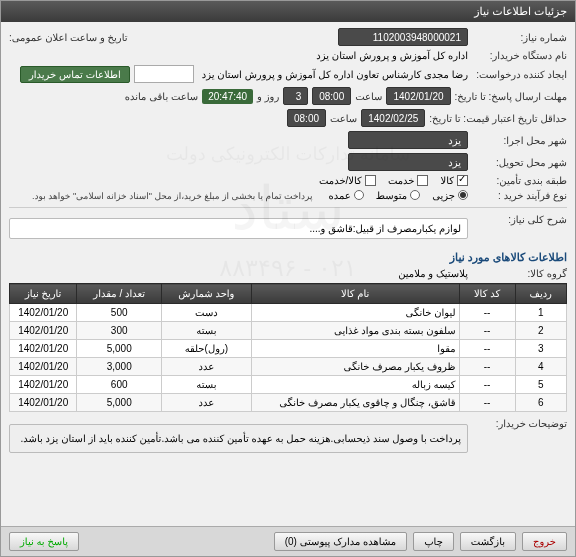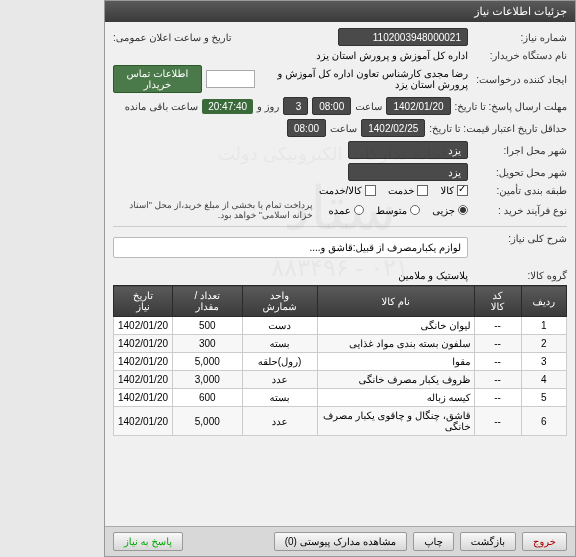--- a/index.html
+++ b/index.html
@@ -8,21 +8,21 @@
   font-size: 11px;
   background: #e8e8e8;
   width: 576px;
   height: 557px;
   overflow: hidden;
   position: relative;
 }
 .window {
   background: #f5f5f5;
   border: 1px solid #999;
-  width: 472px;
+  width: 576px;
   height: 557px;
   display: flex;
   flex-direction: column;
 }
 .titlebar {
   background: linear-gradient(#5a5a5a, #3a3a3a);
   color: #fff;
   padding: 4px 8px;
   font-size: 11px;
   text-align: right;
@@ -313,20 +313,21 @@
 
     <hr class="section-divider">
 
     <div class="row" style="align-items:flex-start">
       <span class="label">شرح کلی نیاز:</span>
       <div class="desc-box" style="flex:1">
         <span>لوازم یکبارمصرف از قبیل:قاشق و....</span>
       </div>
     </div>
 
+    <div class="section-title">اطلاعات کالاهای مورد نیاز</div>
 
     <div class="row">
       <span class="label">گروه کالا:</span>
       <span style="font-size:10px">پلاستیک و ملامین</span>
     </div>
 
     <table>
       <thead>
         <tr>
           <th>ردیف</th>
@@ -382,20 +383,26 @@
             <td>6</td>
             <td>--</td>
             <td style="text-align: right;">قاشق، چنگال و چاقوی یکبار مصرف خانگی</td>
             <td>عدد</td>
             <td>5,000</td>
             <td>1402/01/20</td>
           </tr>
         </tbody>
     </table>
 
+    <div class="row" style="align-items:flex-start;margin-top:6px">
+      <span class="label">توضیحات خریدار:</span>
+      <div class="note-box" style="flex:1">
+        <span>پرداخت با وصول سند ذیحسابی.هزینه حمل به عهده تأمین کننده می باشد.تأمین کننده باید از استان یزد باشد.</span>
+      </div>
+    </div>
 
   </div>
 
   <div class="footer">
     <button class="btn red">خروج</button>
     <button class="btn">بازگشت</button>
     <button class="btn">چاپ</button>
     <button class="btn">مشاهده مدارک پیوستی (0)</button>
     <button class="btn green" style="margin-right:auto">پاسخ به نیاز</button>
   </div>

